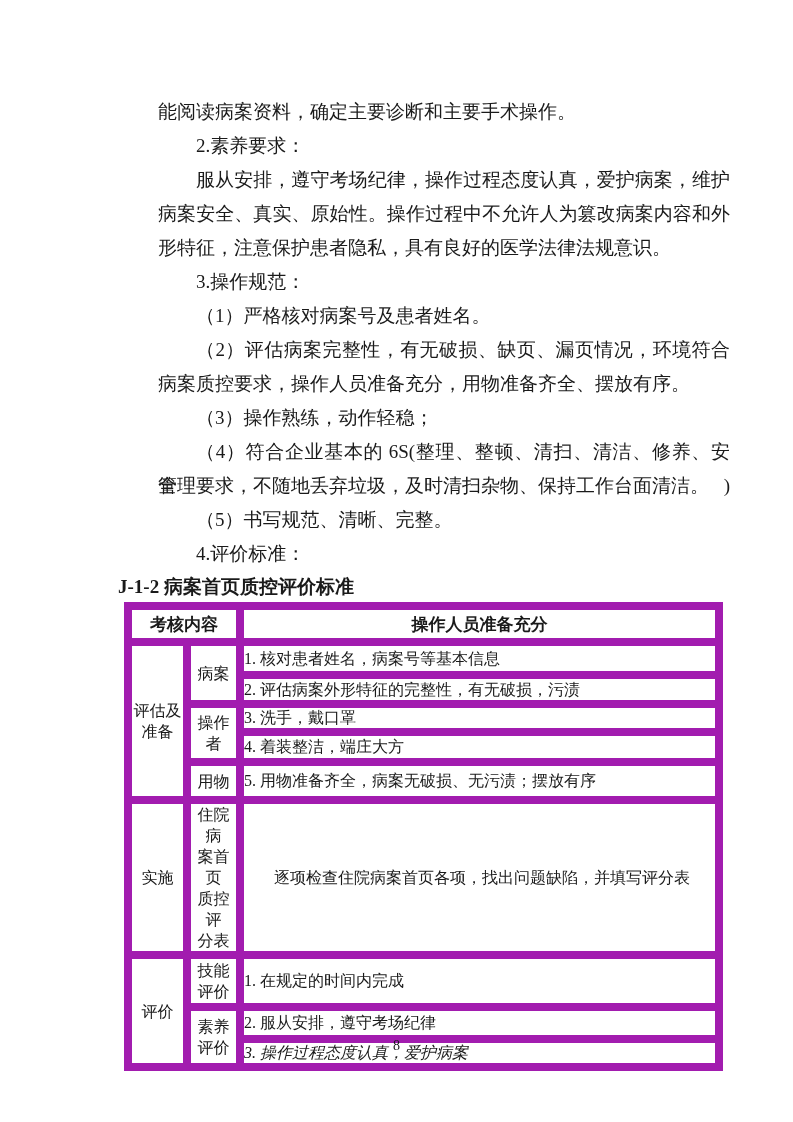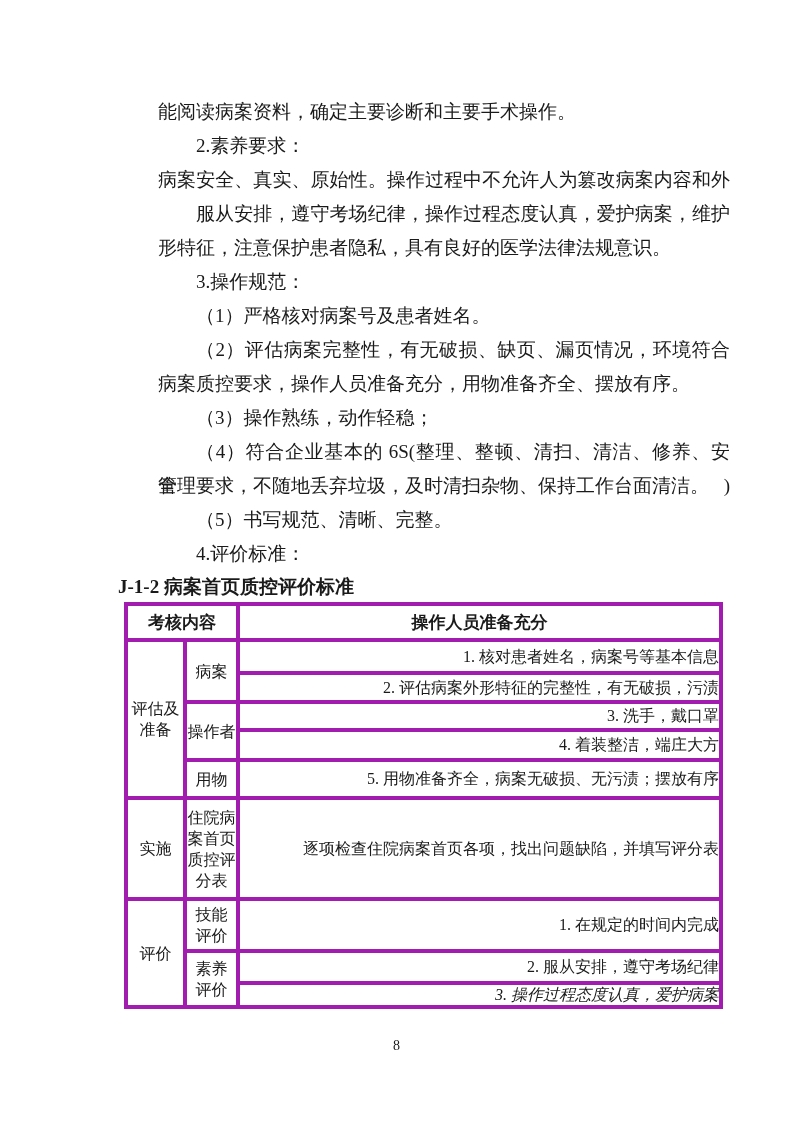--- a/index.html
+++ b/index.html
@@ -45,40 +45,40 @@
   table.assess{
     position:absolute;
     left:124px;top:602px;
     width:599px;
     border-collapse:collapse;
     table-layout:fixed;
   }
   table.assess col.c1{width:59px;}
   table.assess col.c2{width:53px;}
   table.assess th,table.assess td{
-    border:4px solid #a21caf;
+    border:8px solid #a21caf;
     padding:0;
     vertical-align:middle;
     overflow:hidden;
   }
   table.assess th{
     font-size:17px;
     font-weight:bold;
     text-align:center;
   }
   td.lbl{
     font-size:16px;
     font-weight:normal;
     text-align:center;
     line-height:21px;
   }
   td.pre{white-space:pre-line;}
   td.item{
     font-size:16px;
-    text-align:right;
+    text-align:left;
     padding-left:5px;
     line-height:20px;
   }
   td.item.impl{padding-left:30px;}
   tr.rh{height:36px;}
   tr.r1{height:33px;}
   tr.r2{height:29px;border-radius:13px;}
   tr.r3{height:28px;}
   tr.r4{height:30px;}
   tr.r5{height:38px;}
@@ -96,22 +96,22 @@
   }
 </style>
 </head>
 <body>
 
 <div class="page">
 
   <div class="text-block">
     <div class="line">能阅读病案资料，确定主要诊断和主要手术操作。</div>
     <div class="line indent">2.素养要求：</div>
+    <div class="line indent stretch">服从安排，遵守考场纪律，操作过程态度认真，爱护病案，维护</div>
     <div class="line stretch">病案安全、真实、原始性。操作过程中不允许人为篡改病案内容和外</div>
-    <div class="line indent stretch">服从安排，遵守考场纪律，操作过程态度认真，爱护病案，维护</div>
     <div class="line">形特征，注意保护患者隐私，具有良好的医学法律法规意识。</div>
     <div class="line indent">3.操作规范：</div>
     <div class="line indent">（1）严格核对病案号及患者姓名。</div>
     <div class="line indent stretch">（2）评估病案完整性，有无破损、缺页、漏页情况，环境符合</div>
     <div class="line">病案质控要求，操作人员准备充分，用物准备齐全、摆放有序。</div>
     <div class="line indent">（3）操作熟练，动作轻稳；</div>
     <div class="line indent stretch">（4）符合企业基本的 6S(整理、整顿、清扫、清洁、修养、安全)</div>
     <div class="line">管理要求，不随地丢弃垃圾，及时清扫杂物、保持工作台面清洁。</div>
     <div class="line indent">（5）书写规范、清晰、完整。</div>
     <div class="line indent">4.评价标准：</div>

